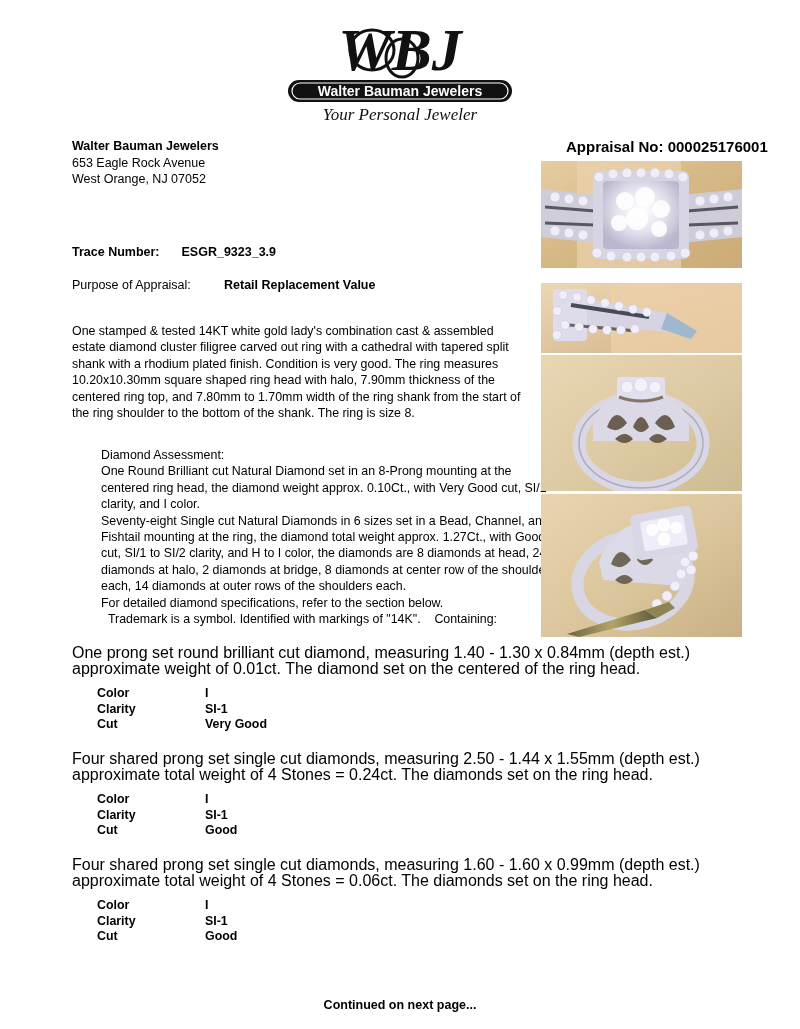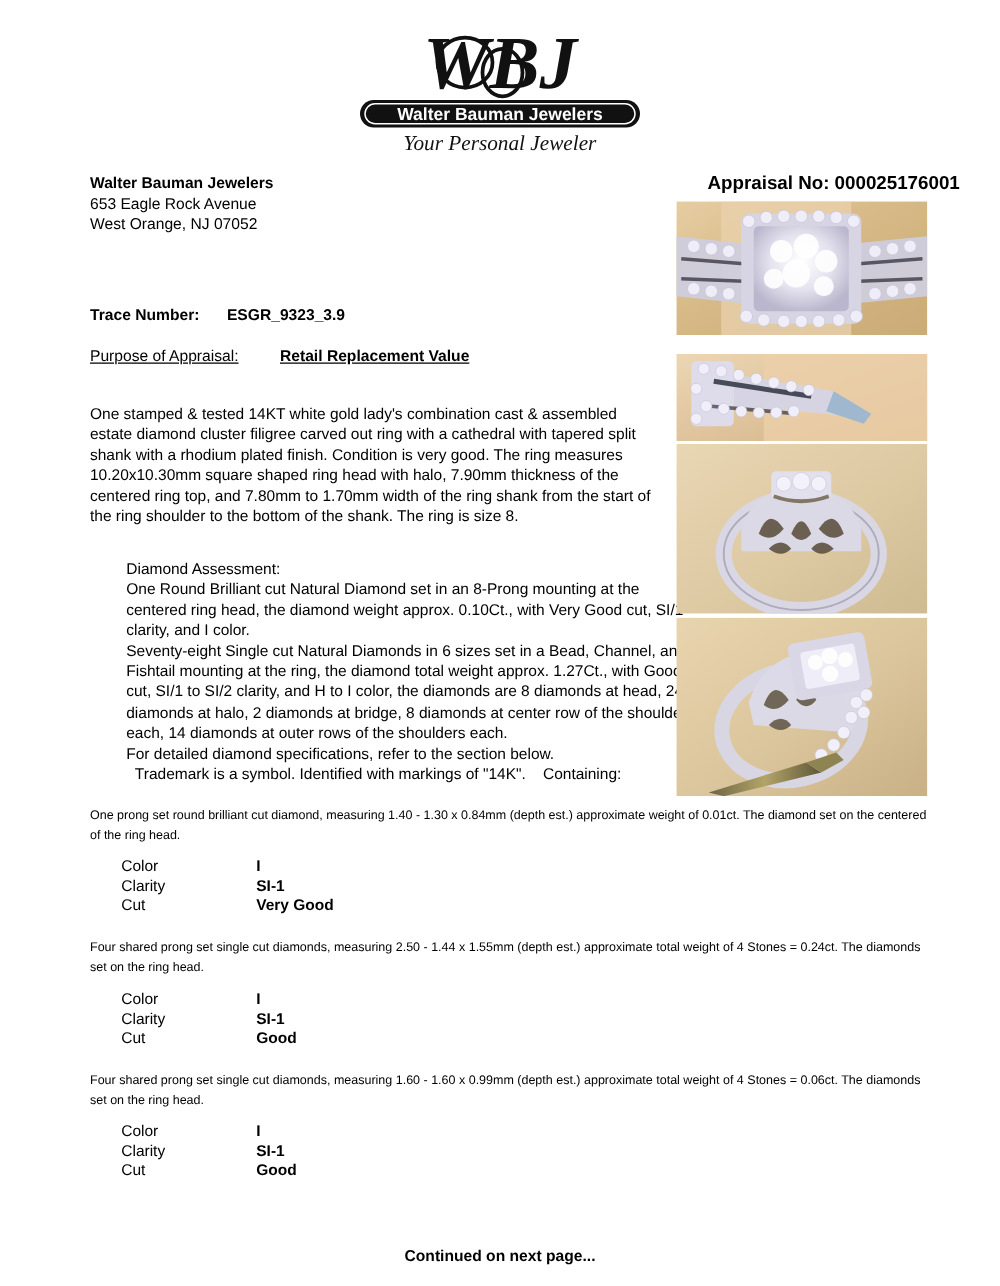--- a/index.html
+++ b/index.html
@@ -50,21 +50,20 @@
     font-weight: bold;
     white-space: nowrap;
   }
   #trace-row .trace-value { display: inline-block; margin-left: 22px; }
 
   #purpose-table {
     position: absolute;
     left: 72px; top: 277px;
     font-size: 12.5px;
     border-collapse: collapse;
-    text-decoration: underline;
   }
   #purpose-table td { padding: 0; line-height: 16px; vertical-align: top; white-space: nowrap; }
   #purpose-table td.lbl { width: 152px; font-weight: normal; }
   #purpose-table td.val { font-weight: bold; }
 
   
   .para {
     position: absolute;
     font-size: 12.4px;
     line-height: 16.4px;
@@ -72,32 +71,32 @@
     left: 72px;
     text-align: left;
   }
   #para-description { top: 323px; }
   #para-assessment  { top: 447px; }
 
   .wide-para {
     position: absolute;
     left: 72px;
     width: 670px;
-    font-size: 10px;
+    font-size: 16px;
     line-height: 16.4px;
   }
 
   .spec-table {
     position: absolute;
     left: 97px;
     font-size: 12.4px;
     border-collapse: collapse;
   }
   .spec-table td { padding: 0; line-height: 15.6px; vertical-align: top; white-space: nowrap; }
-  .spec-table td.k { width: 108px; font-weight: normal; }
+  .spec-table td.k { width: 108px; font-weight: bold; }
   .spec-table td.v { font-weight: bold; }
 
   
   #footer-note {
     position: absolute;
     left: 0; top: 998px;
     width: 800px;
     text-align: center;
     font-size: 12.5px;
     font-weight: bold;

